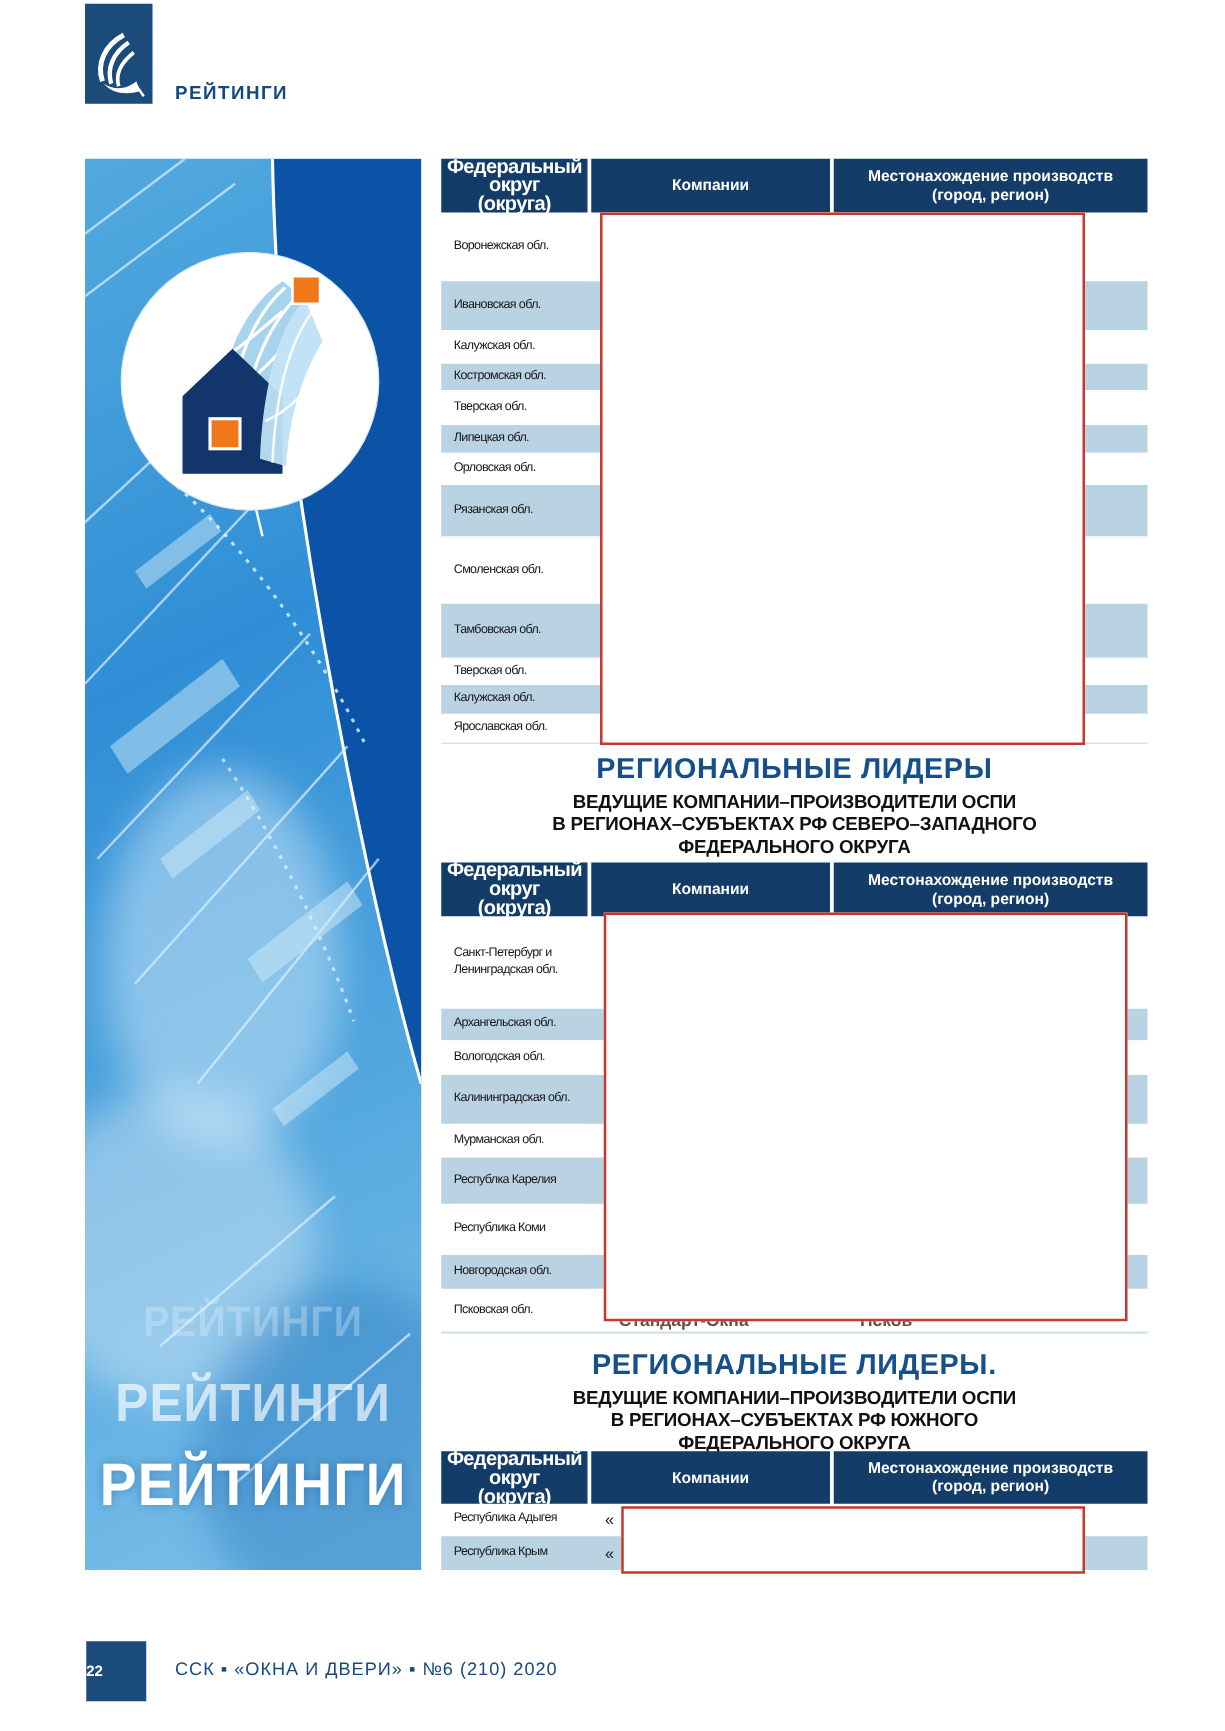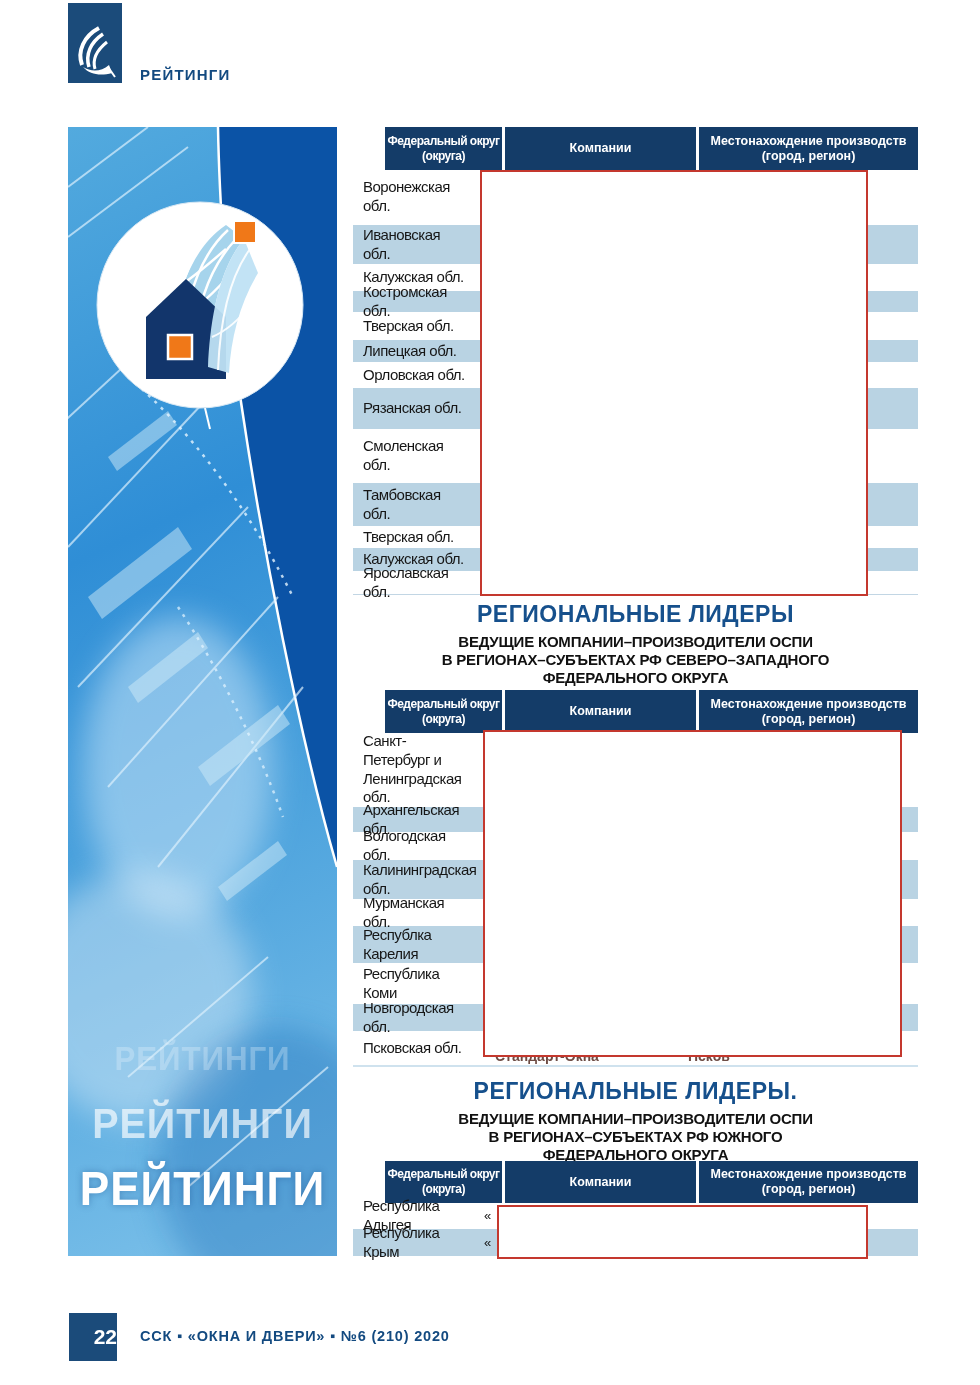--- a/index.html
+++ b/index.html
@@ -20,51 +20,51 @@
   .wm1{top:912px;font-size:34px;color:rgba(230,243,252,.32);letter-spacing:1px;}
   .wm2{top:972px;font-size:43px;color:rgba(255,255,255,.66);letter-spacing:1px;}
   .wm3{top:1034px;font-size:48px;color:#ffffff;letter-spacing:1px;
        text-shadow:0 0 8px rgba(30,80,140,.45);}
 
   
   .data-table{position:absolute;left:353px;width:565px;z-index:1;}
   .thead{display:flex;gap:3px;}
   .th{background:#143c68;color:#fff;font-weight:700;display:flex;flex-direction:column;
       justify-content:center;text-align:center;height:43px;line-height:15px;}
-  .th-region{width:117px;font-size:12px;letter-spacing:-.5px;margin-left:32px;}
+  .th-region{width:117px;font-size:16px;letter-spacing:-.5px;}
   .th-companies{width:191px;font-size:12.5px;}
   .th-location{flex:1;font-size:12.5px;}
   .tbody{margin-top:0;}
   .t1 .tbody{border-bottom:1px solid #c2d6e4;}
   .t2 .tbody{border-bottom:2px solid #cfe2ee;}
   .trow{display:flex;box-sizing:border-box;border-bottom:1px solid #fff;}
   .trow.shaded{background:#b9d3e3;}
   .cell{box-sizing:border-box;}
   .cell-region{width:117px;display:flex;align-items:center;padding-left:10px;padding-right:2px;
-               font-size:15px;letter-spacing:-.5px;color:#161616;line-height:1.25;}
+               font-size:10px;letter-spacing:-.5px;color:#161616;line-height:1.25;}
   .cell-company{width:194px;display:flex;align-items:center;padding-left:14px;
                 font-size:13px;color:#161616;}
   .cell-location{flex:1;}
 
   
   .section-head{position:absolute;left:353px;width:565px;text-align:center;z-index:1;}
   .section-title{font-size:23px;font-weight:700;color:#16508c;letter-spacing:.5px;
                  margin-bottom:5px;}
   .section-sub{font-size:15px;font-weight:700;color:#111;line-height:18px;letter-spacing:-.2px;}
 
   
   .redact{position:absolute;background:#fff;border:2px solid #c4382e;box-sizing:border-box;z-index:5;}
   .clip-frag{position:absolute;height:16px;overflow:hidden;z-index:2;font-size:14px;
              font-weight:700;color:#6d4c44;line-height:16px;white-space:nowrap;}
 
   
   .footer-pagebox{position:absolute;left:69px;top:1313px;width:48px;height:48px;background:#1b4b7a;
-                  color:#fff;font-weight:700;font-size:21px;display:flex;align-items:center;
-                  justify-content:flex-end;}
-  .footer-issue{position:absolute;left:140px;top:1328px;font-size:14.5px;font-weight:700;
+                  color:#fff;font-weight:700;font-size:12px;display:flex;align-items:center;
+                  justify-content:flex-start;}
+  .footer-issue{position:absolute;left:140px;top:1328px;font-size:14.5px;font-weight:400;
                 color:#134a80;letter-spacing:.8px;}
 </style>
 </head>
 <body>
 
 <div class="page">
 
   <div class="mast-logo">
     <svg width="54" height="80" viewBox="0 0 54 80">
       <path d="M14,62 C9,48 16,33 31,25" stroke="#fff" stroke-width="4" fill="none"></path>

